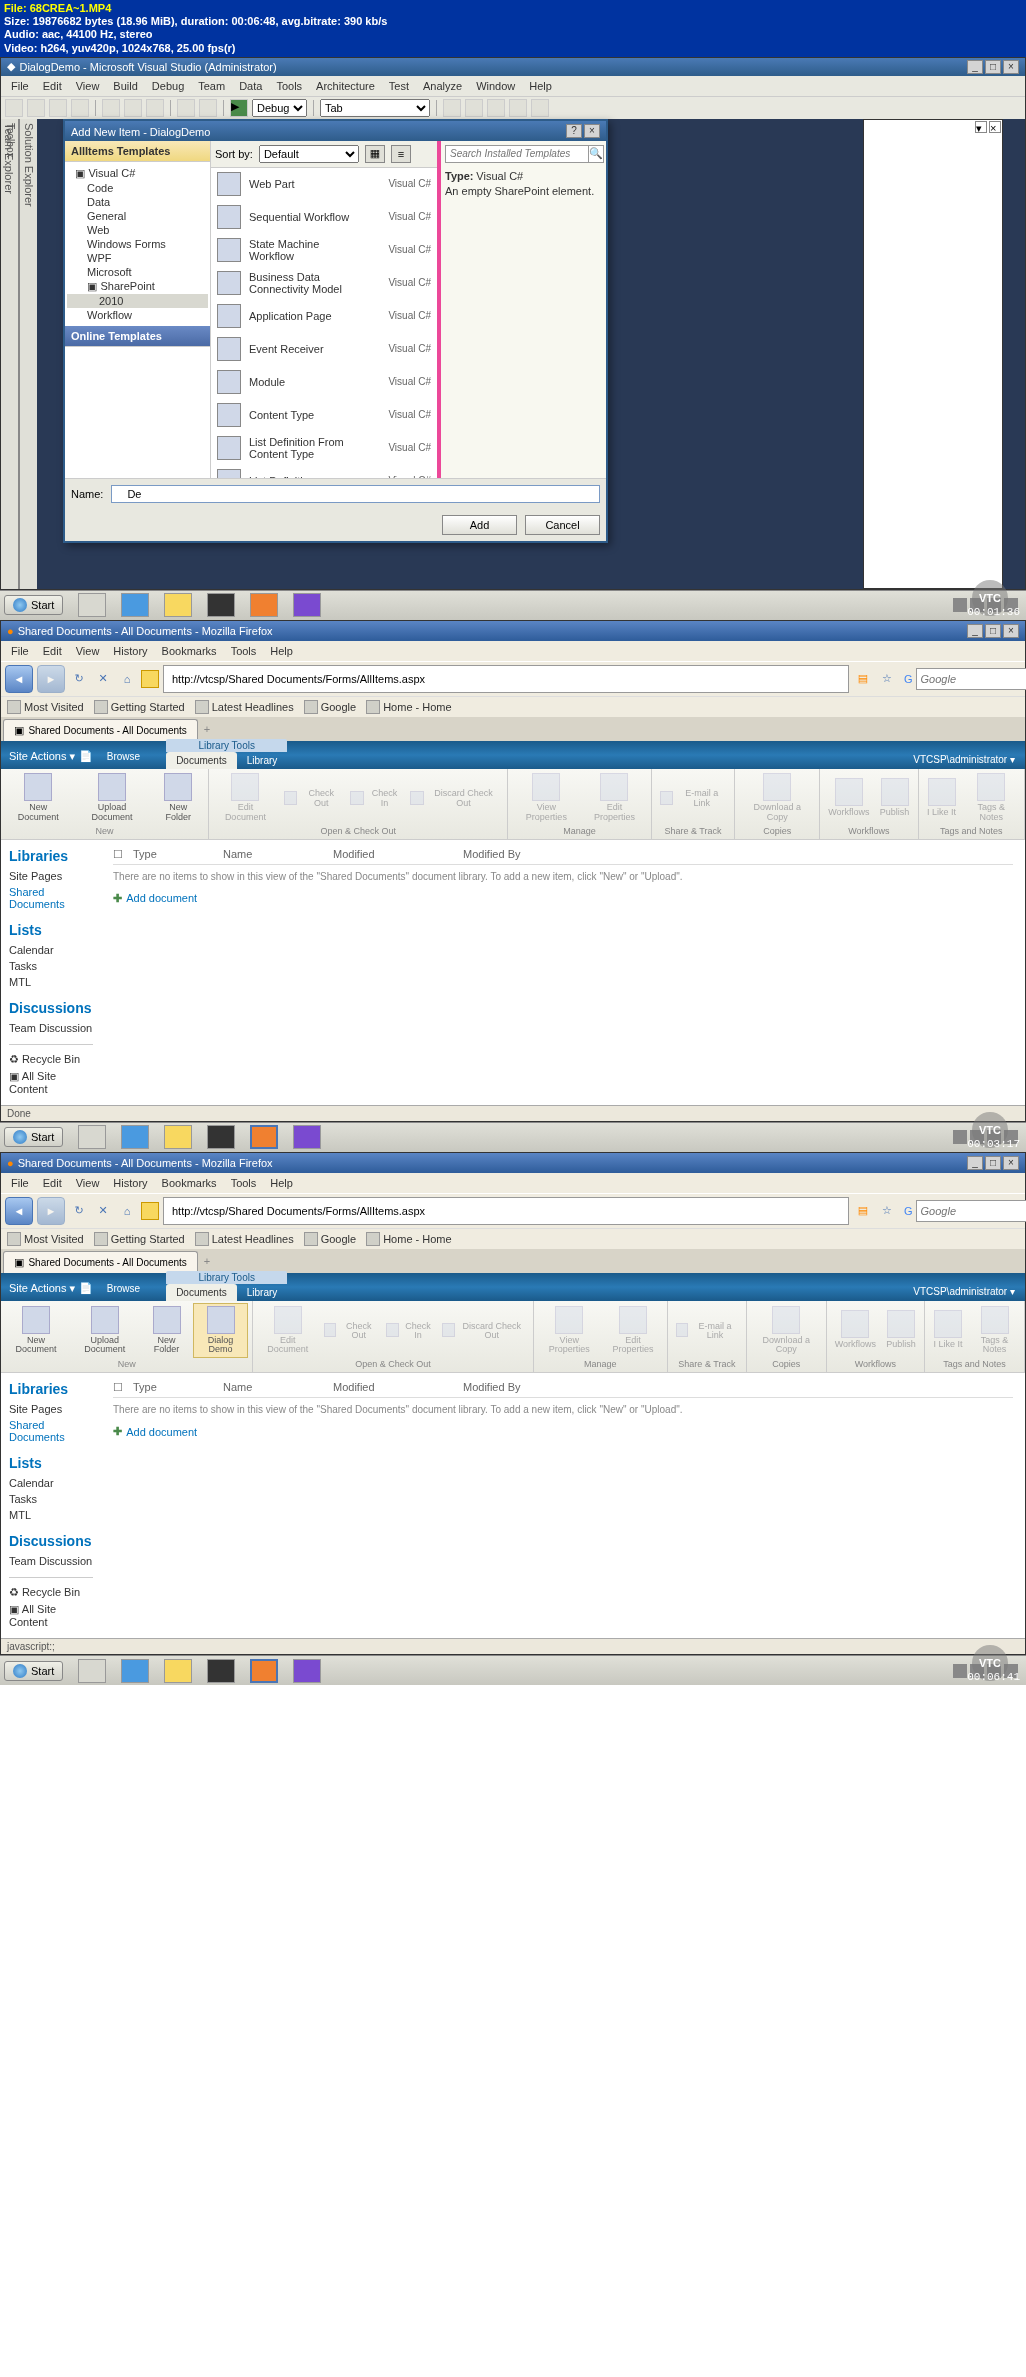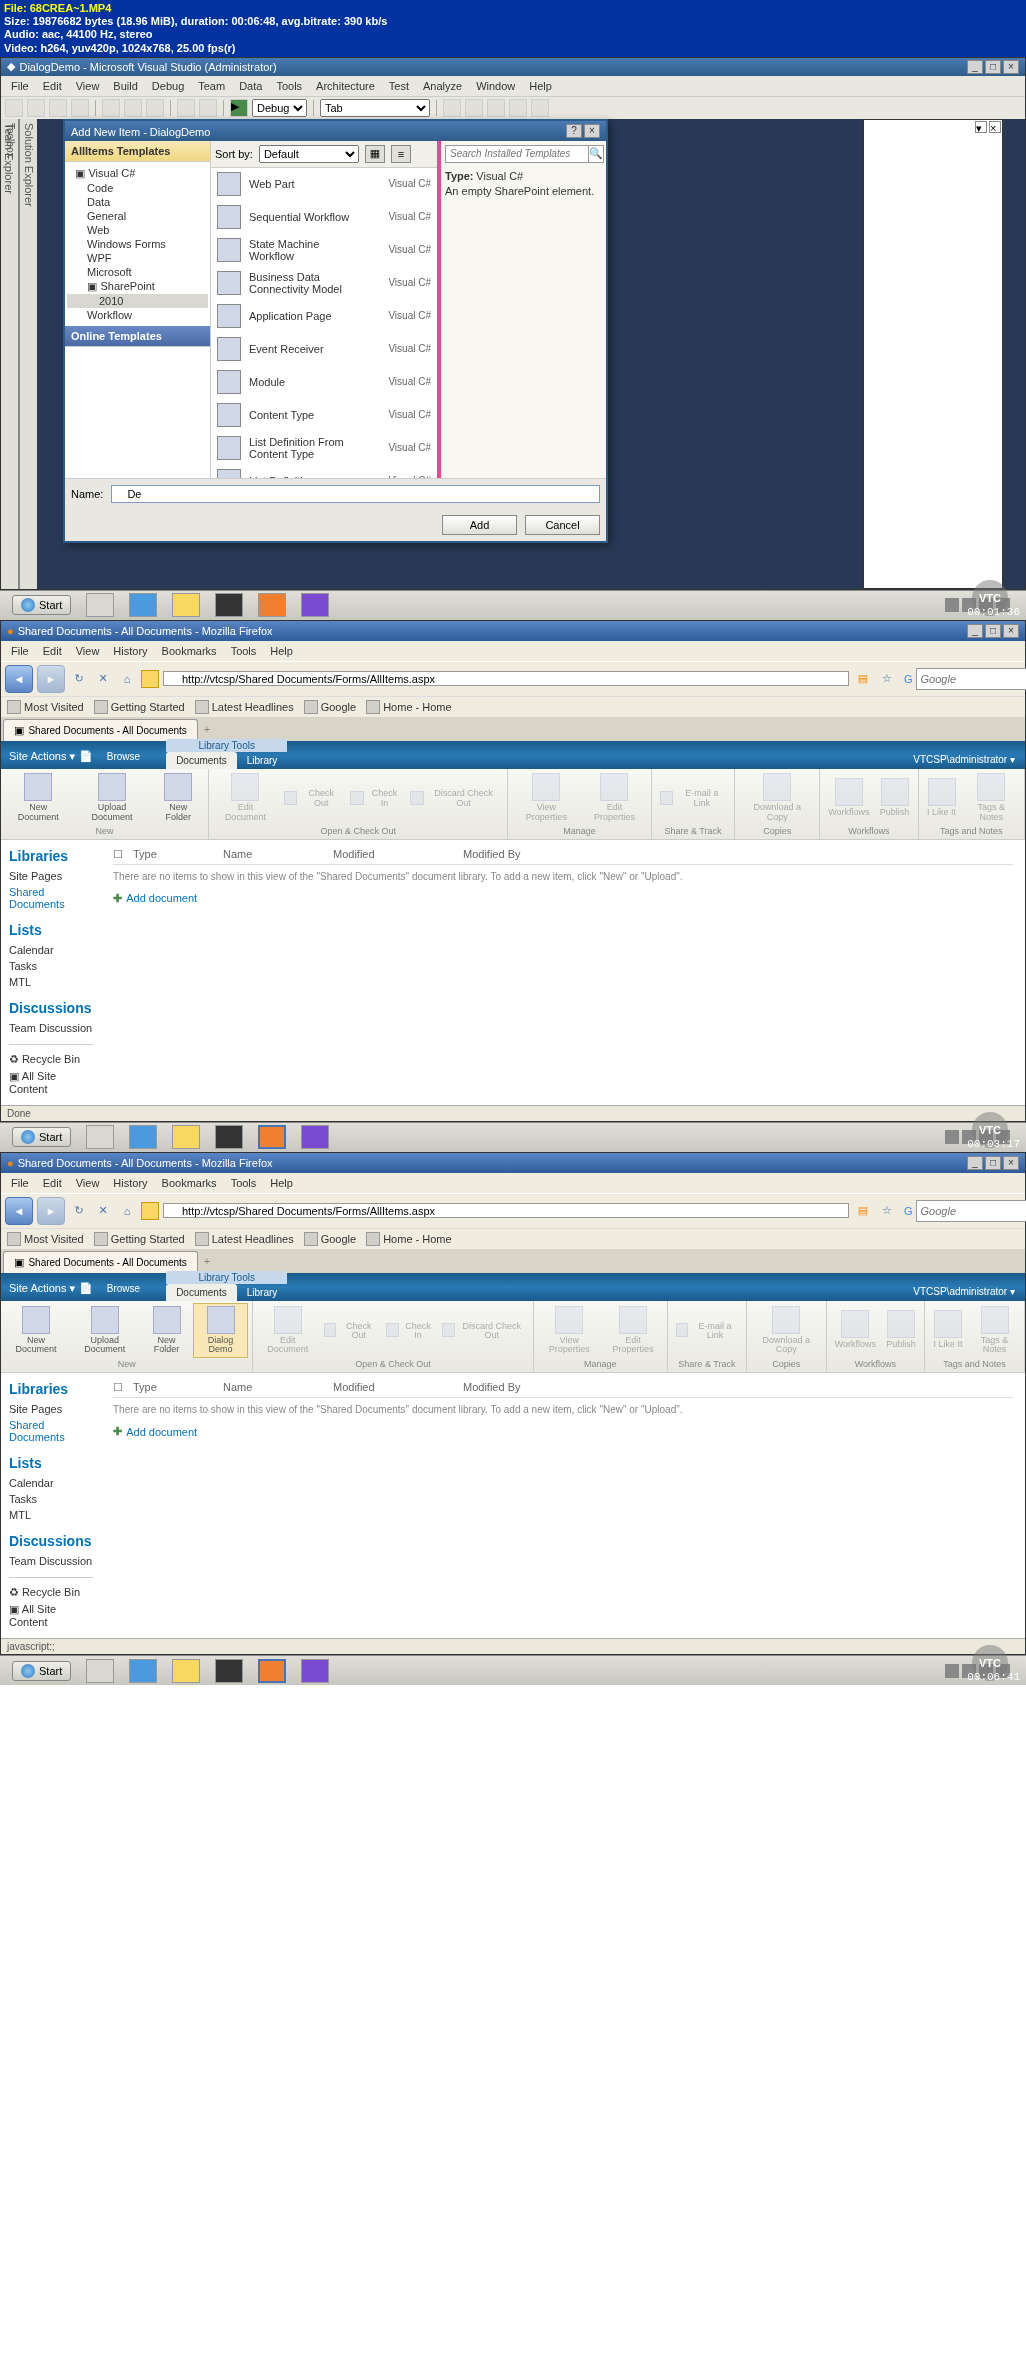--- a/index.html
+++ b/index.html
@@ -45,42 +45,42 @@
 .search-box input{flex:1;height:18px;padding:0 4px;border:1px solid #999;font-size:10px;color:#999;font-style:italic}
 .search-box .ico{width:18px;height:18px;border:1px solid #999;border-left:none;background:#fff;display:flex;align-items:center;justify-content:center;color:#666}
 .desc{font-size:10px;color:#333;line-height:1.4}
 .desc b{font-weight:bold}
 .name-row{padding:6px;display:flex;align-items:center;gap:8px;background:#e8e8e0;border-top:1px solid #ccc}
 .name-row input{flex:1;height:18px;padding:0 15px;border:1px solid #7a9ac5}
 .btn-row{padding:6px;display:flex;justify-content:flex-end;gap:8px;background:#e8e8e0}
 .btn-row button{width:75px;height:20px;background:linear-gradient(#fff,#e0e0d8);border:1px solid #888}
 .white-panel{position:absolute;right:22px;top:0;bottom:0;width:140px;background:#fff;border:1px solid #333}
 .white-panel .inner{position:absolute;right:0;top:385px;bottom:28px;left:0;background:#fff}
-.taskbar{background:linear-gradient(#e0e0d8,#c8c8c0);height:30px;display:flex;align-items:center;padding:0 12px;gap:15px;border-top:1px solid #888}
+.taskbar{background:linear-gradient(#e0e0d8,#c8c8c0);height:30px;display:flex;align-items:center;padding:0 4px;gap:15px;border-top:1px solid #888}
 .taskbar .start{background:linear-gradient(#f0f0e8,#d0d0c8);border:1px solid #888;padding:2px 8px;display:flex;align-items:center;gap:4px;border-radius:3px}
 .taskbar .start .orb{width:14px;height:14px;border-radius:50%;background:radial-gradient(#8ec8f0,#2e7ac5)}
 .taskbar .tbtn{width:28px;height:24px;background:#d8d8d0;border:1px solid #999}
 .taskbar .tbtn.ff{background:#f08030}
 .taskbar .tbtn.e{background:#4a9ae0}
 .taskbar .tbtn.f{background:#f8d860}
 .taskbar .tbtn.c{background:#333}
 .taskbar .tbtn.v{background:#7a4ad0}
 .taskbar .tray{margin-left:auto;display:flex;gap:3px;padding-right:4px}
 .taskbar .tray span{width:14px;height:14px;background:#888}
 .vtc{position:absolute;right:18px;bottom:4px;width:36px;height:36px;border-radius:50%;background:rgba(120,120,120,.5);color:#fff;display:flex;align-items:center;justify-content:center;font-size:11px;font-weight:bold}
 .ff-window{border:1px solid #333}
 .ff-title{background:linear-gradient(#5a85c5,#2e5c9a);color:#fff;padding:3px 6px;display:flex;align-items:center;gap:4px}
 .ff-title .winctrl{margin-left:auto;display:flex;gap:2px}
 .ff-title .winctrl span{width:16px;height:14px;background:#d4d4d4;border:1px solid #888;color:#333;display:flex;align-items:center;justify-content:center;font-size:10px}
 .ff-menu{background:#f0ece0;padding:2px 4px;display:flex;gap:2px}
 .ff-menu span{padding:2px 6px;color:#333}
 .ff-nav{background:#f0ece0;padding:3px 4px;display:flex;align-items:center;gap:4px;border-top:1px solid #fff}
 .ff-nav .navbtn{width:28px;height:28px;border-radius:4px;background:linear-gradient(#a8c8f0,#5a85c5);border:1px solid #4a75b5;display:flex;align-items:center;justify-content:center;color:#fff;font-weight:bold}
 .ff-nav .small{width:20px;height:20px;color:#4a75b5;display:flex;align-items:center;justify-content:center}
-.ff-nav input.url{flex:1;height:15px;padding:0 18px;border:1px solid #999}
+.ff-nav input.url{flex:1;height:28px;padding:0 8px;border:1px solid #999}
 .ff-nav .gbox{display:flex;align-items:center;width:120px}
 .ff-nav .gbox input{flex:1;height:22px;padding:0 4px;border:1px solid #999;font-style:italic;color:#999}
 .ff-bmk{background:#f0ece0;padding:3px 6px;display:flex;align-items:center;gap:10px;border-top:1px solid #ddd;font-size:10px}
 .ff-bmk span{display:flex;align-items:center;gap:3px;color:#333}
 .ff-bmk .ico{width:14px;height:14px;background:#d0d0c8;border:1px solid #999}
 .ff-tabs{background:#d8d4c8;padding:2px 2px 0;display:flex}
 .ff-tab{background:#f8f4ec;padding:4px 10px;border:1px solid #999;border-bottom:none;border-radius:3px 3px 0 0;display:flex;align-items:center;gap:4px;font-size:10px}
 .sp-page{background:#fff}
 .sp-hdr{background:linear-gradient(180deg,#1a5a8a 0%,#2a7ab5 50%,#1a5a8a 100%);padding:0;display:flex;align-items:flex-end;height:28px}
 .sp-hdr .left{display:flex;align-items:center;gap:4px;padding:4px 8px;color:#fff}

